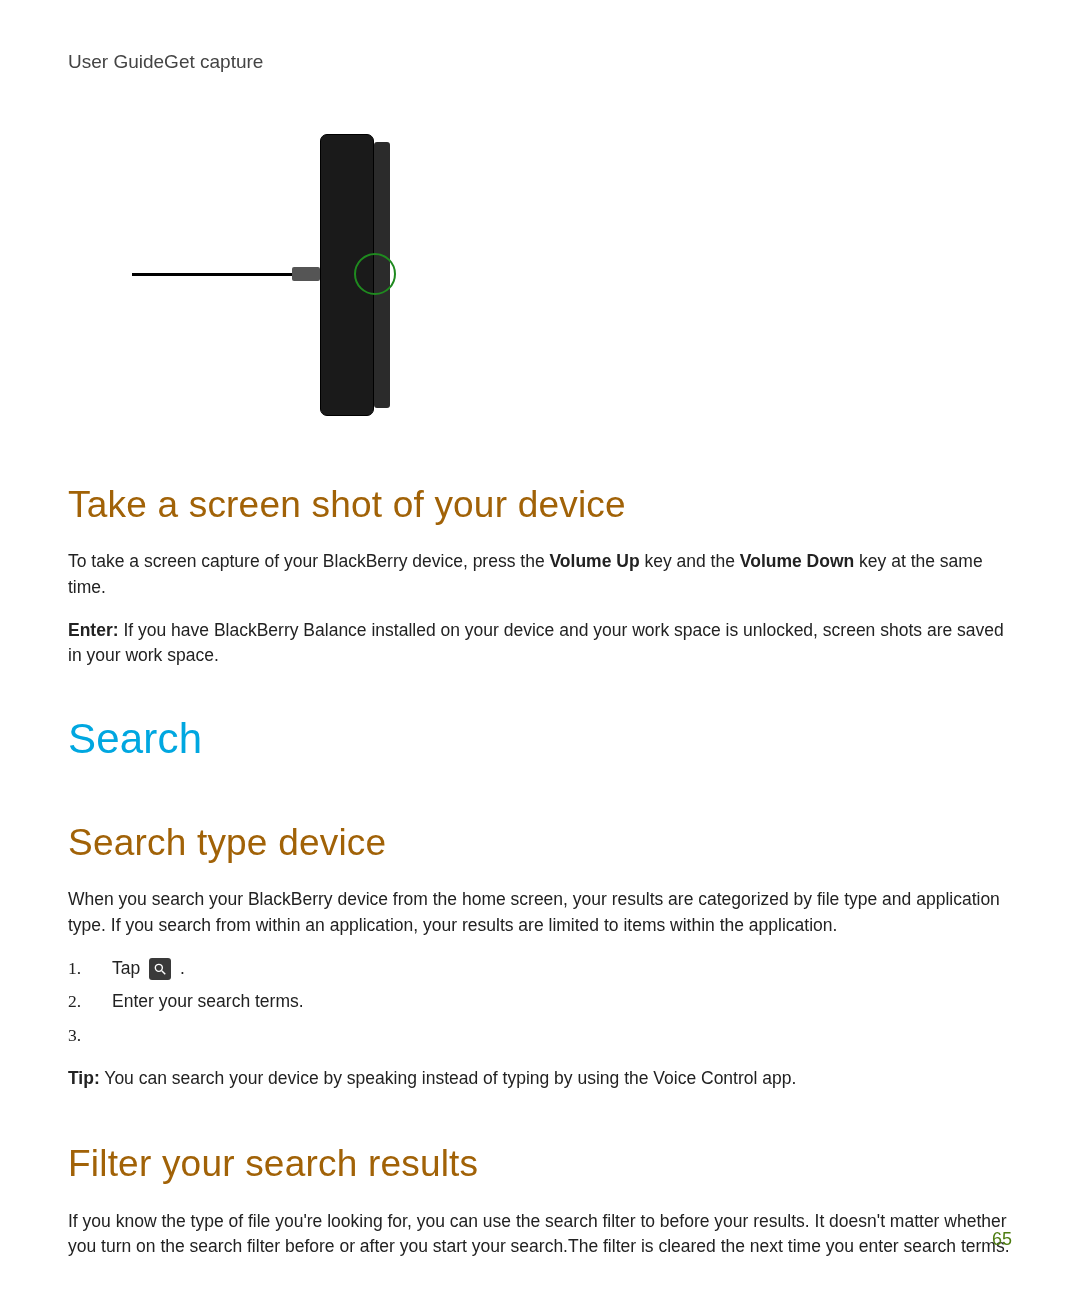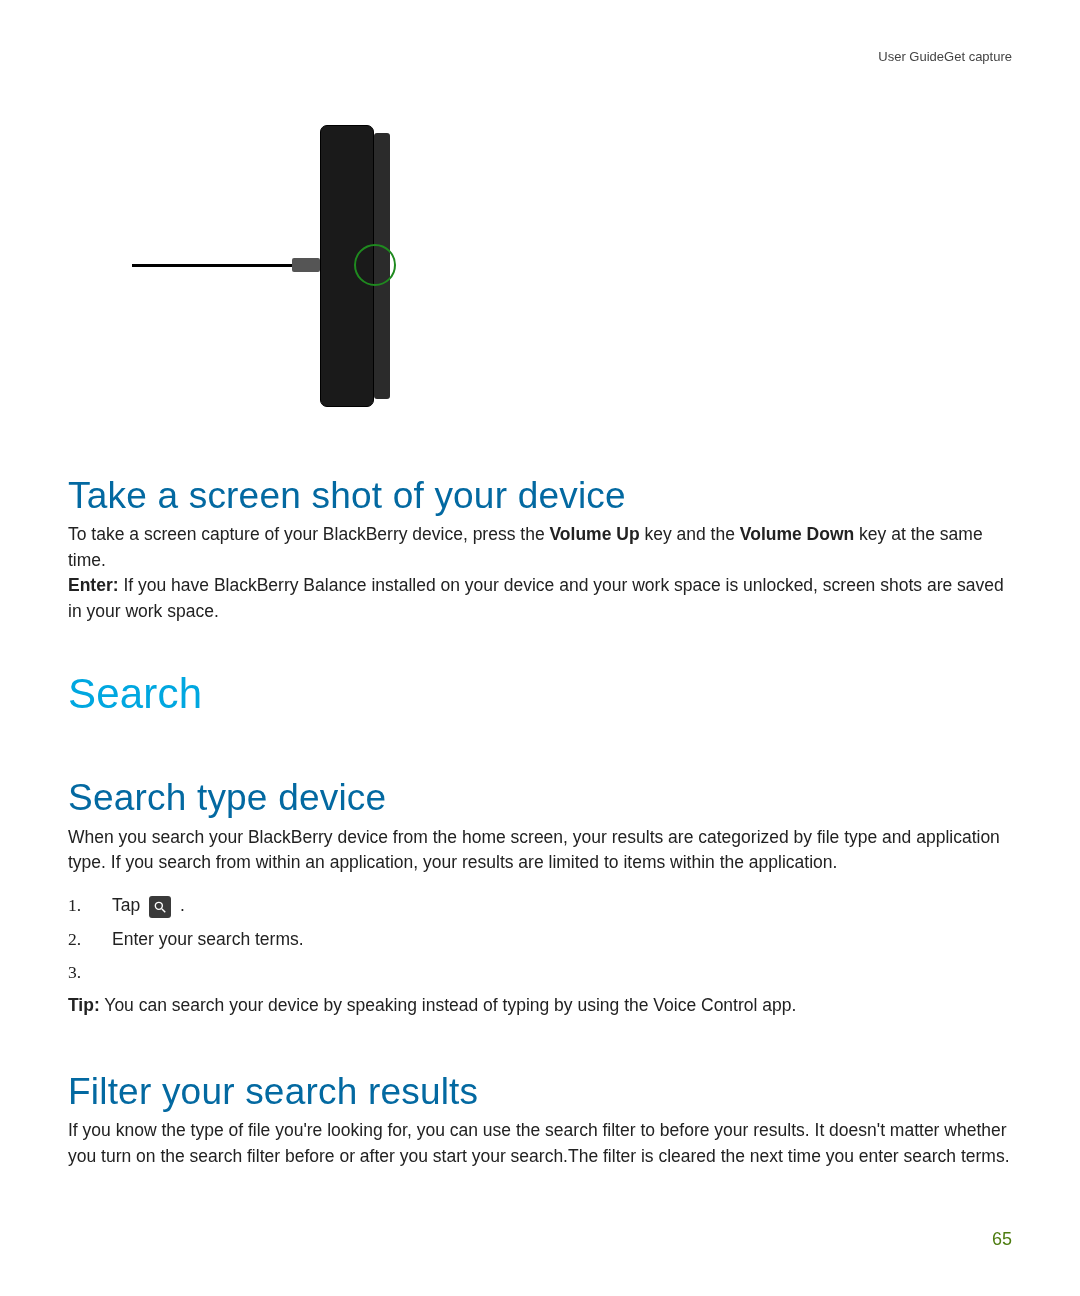--- a/index.html
+++ b/index.html
@@ -8,22 +8,22 @@
     font-family: "Segoe UI", "Helvetica Neue", Arial, sans-serif;
     color: #222;
     background: #fff;
     position: relative;
     padding: 48px 68px 56px 68px;
     font-size: 17px;
     line-height: 1.45;
   }
   .header {
     display: flex;
-    justify-content: flex-end;
-    font-size: 13px;
+    justify-content: flex-start;
+    font-size: 19px;
     color: #444;
   }
   .device-figure {
     margin-top: 58px;
     margin-left: 64px;
     width: 300px;
     height: 300px;
     position: relative;
   }
   .device-body {
@@ -75,33 +75,34 @@
     left: 222px;
     top: 119px;
     width: 42px;
     height: 42px;
     border: 2px solid #1f8a1f;
     border-radius: 50%;
   }
   h2.topic {
     font-weight: 300;
     font-size: 37px;
-    color: #0369a1;
+    color: #a16207;
     margin-top: 46px;
     letter-spacing: 0.2px;
   }
   h2.topic.first { margin-top: 44px; }
   h1.section {
     font-weight: 300;
     font-size: 42px;
     color: #00a7e0;
     margin-top: 40px;
     letter-spacing: 0.2px;
   }
   p.body {
+    margin-top: 18px;
     font-size: 17.5px;
     color: #222;
   }
   ol.steps {
     margin-top: 18px;
     margin-left: 0;
     padding-left: 0;
     list-style: none;
   }
   ol.steps li {

